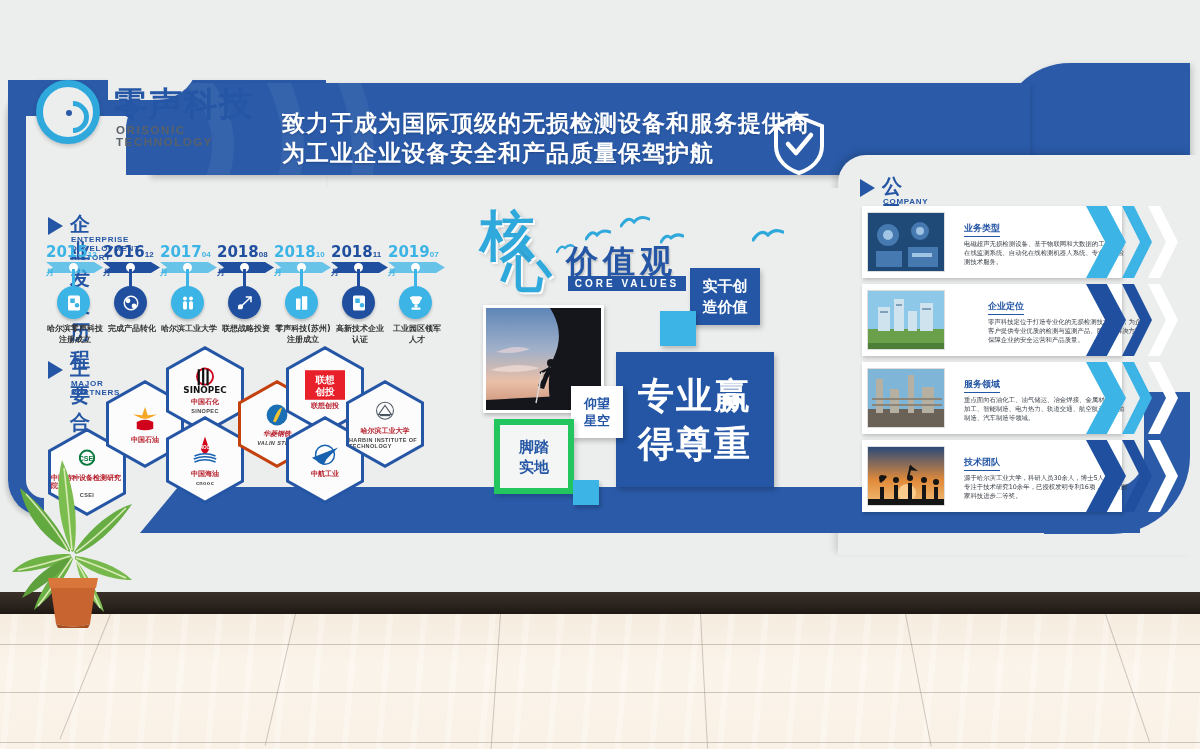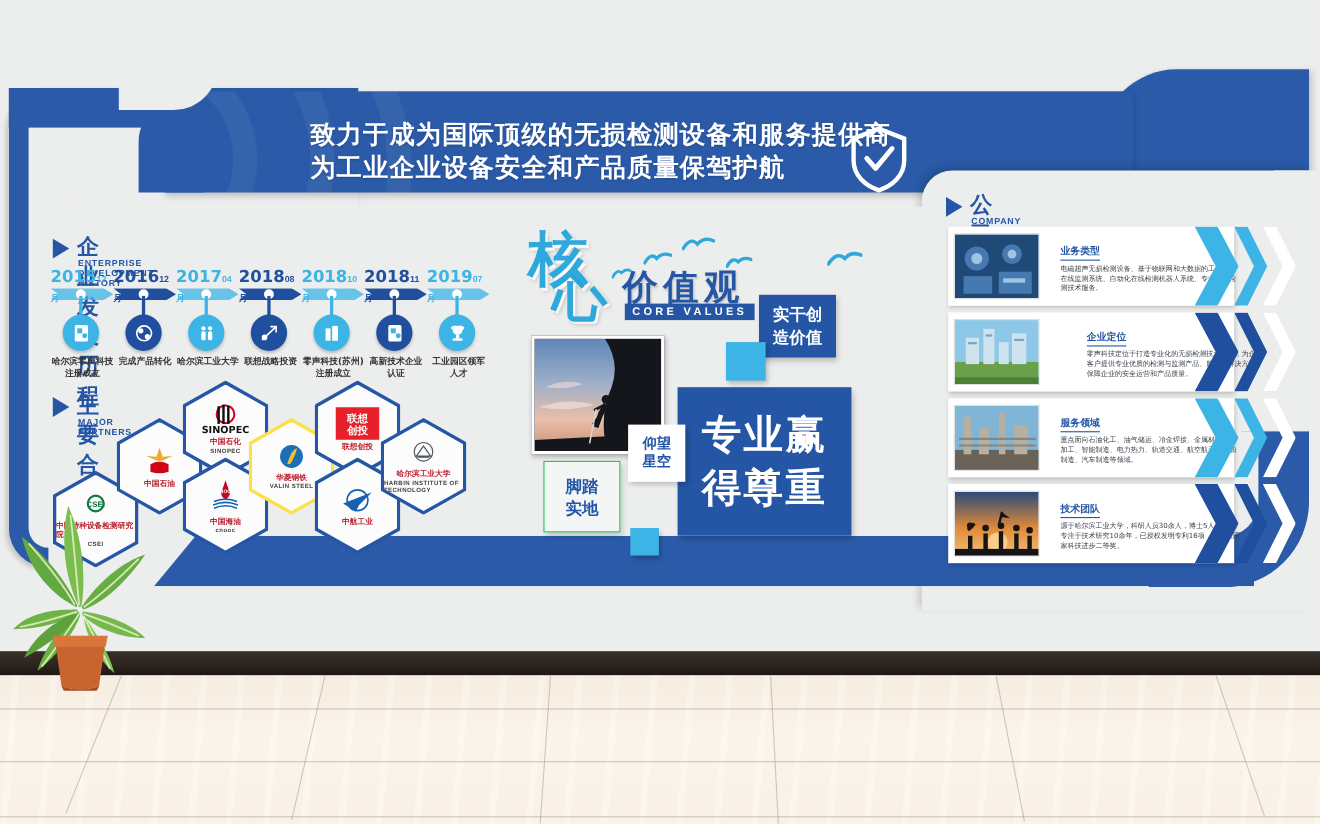--- a/index.html
+++ b/index.html
@@ -112,21 +112,21 @@
       letter-spacing:5px;font-family:"DejaVu Sans",sans-serif;text-shadow:1px 2px 2px rgba(0,0,0,.18);}
   .cv-en{position:absolute;left:88px;top:68px;width:118px;height:15px;background:#2456a5;color:#fff;
       font-size:10px;font-weight:bold;letter-spacing:3px;text-align:center;line-height:15px;}
   .bird{position:absolute;color:#2fa8dc;font-size:16px;}
 
   .photo-climb{position:absolute;left:483px;top:305px;width:115px;height:102px;
       border:3px solid #fff;box-shadow:1px 2px 4px rgba(0,0,0,.25);overflow:hidden;background:#1b2740;}
   .box-blue{position:absolute;background:#2456a5;color:#fff;font-weight:bold;
       display:flex;align-items:center;justify-content:center;text-align:center;
       font-family:"DejaVu Sans",sans-serif;box-shadow:2px 3px 5px rgba(0,0,0,.22);}
-  .box-outline{position:absolute;background:#f4f5f5;border:1px solid #22c55e;color:#2456a5;
+  .box-outline{position:absolute;background:#f4f5f5;border:6px solid #22c55e;color:#2456a5;
       font-weight:bold;display:flex;align-items:center;justify-content:center;text-align:center;
       font-family:"DejaVu Sans",sans-serif;box-shadow:2px 3px 5px rgba(0,0,0,.18);}
   .box-white{position:absolute;background:#fff;color:#2456a5;font-weight:bold;
       display:flex;align-items:center;justify-content:center;text-align:center;
       font-family:"DejaVu Sans",sans-serif;box-shadow:2px 3px 5px rgba(0,0,0,.22);}
   .sq-cyan{position:absolute;background:#3cb4e5;box-shadow:2px 3px 4px rgba(0,0,0,.2);}
 
   
   .cp-card{position:absolute;left:862px;top:0;width:260px;height:72px;background:#fff;
       box-shadow:1px 2px 4px rgba(0,0,0,.2);display:flex;align-items:center;padding:5px;
@@ -175,20 +175,25 @@
     </div>
   </div>
   <div class="hb-curve-l"></div>
   <div class="hb-notch"></div>
   <div class="panel-right"></div>
   <div class="rightwrap-mask"></div>
   <div class="panel-left"></div>
   <div class="bottomband"></div>
   <div class="bottomcurve"></div>
 
+  <div class="logo">
+    <div class="mark"></div>
+    <div class="cn">零声科技</div>
+    <div class="en">ORISONIC TECHNOLOGY</div>
+  </div>
 
   <div class="slogan">
     <div>致力于成为国际顶级的无损检测设备和服务提供商</div>
     <div>为工业企业设备安全和产品质量保驾护航</div>
   </div>
   <svg class="shield" viewBox="0 0 54 62">
     <path d="M27 3 L50 12 V32 C50 46 39 55 27 59 C15 55 4 46 4 32 V12 Z" fill="none" stroke="#ffffff" stroke-width="4"></path>
     <path d="M16 30 L24 39 L39 21" fill="none" stroke="#ffffff" stroke-width="4.5" stroke-linecap="round" stroke-linejoin="round"></path>
   </svg>
 
@@ -374,21 +379,21 @@
               <path d="M6 28 Q20 22 34 28"></path>
               <path d="M5 32 Q20 26 35 32"></path>
               <path d="M6 36 Q20 30 34 36"></path>
             </g>
             <text x="20" y="18" font-size="6" fill="#fff" text-anchor="middle" font-weight="bold">CNOOC</text>
           </svg>
           <div class="pname">中国海油</div>
           <div class="pen">cnooc</div>
         </div>
       </div>
-      <div class="hex" style="left: 178px; top: 22px; background: #fde047;">
+      <div class="hex" style="left: 190px; top: 22px; background: #c2410c; font-style: italic;">
         <div class="inner">
           <svg viewBox="0 0 40 40" width="26" height="26">
             <circle cx="20" cy="20" r="16" fill="#1a6fb5"></circle>
             <path d="M14 30 Q20 10 28 8 Q24 22 18 31Z" fill="#f2c12e"></path>
           </svg>
           <div class="pname">华菱钢铁</div>
           <div class="pen">VALIN STEEL</div>
         </div>
       </div>
       <div class="hex" style="left: 238px; top: -12px; background: rgb(36, 86, 165);">

